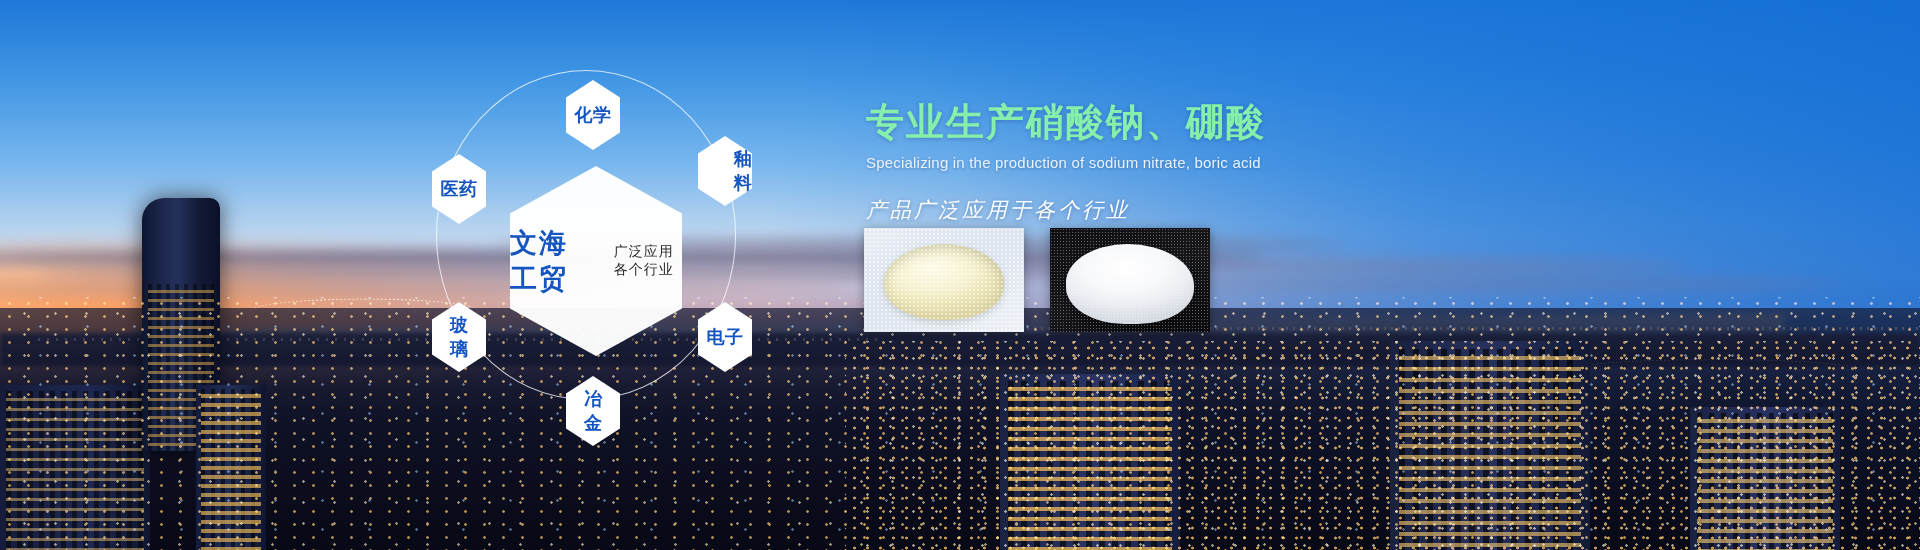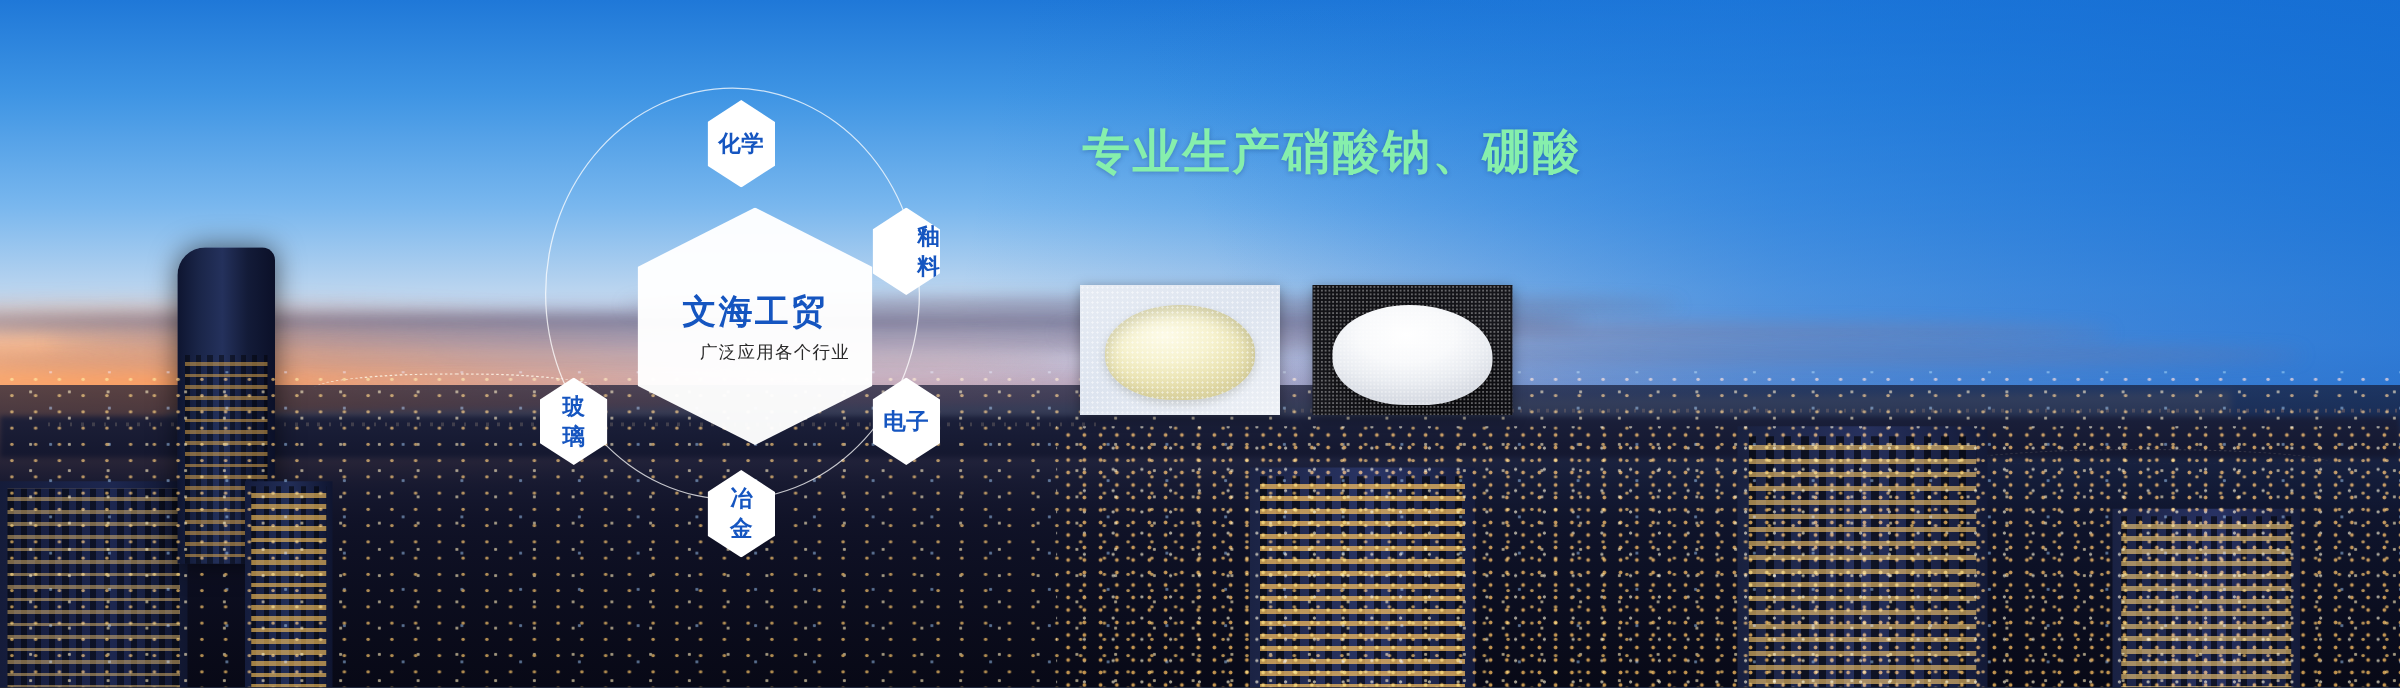--- a/index.html
+++ b/index.html
@@ -207,29 +207,29 @@
     font-weight:bold;
     letter-spacing:.5px;
   }
   .hex-sm{ width:54px; height:70px; font-size:18px; }
 
   .hex-chem   { left:136px; top:44px; }
   .hex-pharm  { left:2px;   top:118px; }
   .hex-glass  { left:2px;   top:266px;padding-left:18px; }
   .hex-metal  { left:136px; top:340px;padding-left:18px; }
   .hex-elec   { left:268px; top:266px; }
-  .hex-glaze  { left:268px; top:130px;padding-left:36px; }
+  .hex-glaze  { left:268px; top:100px;padding-left:36px; }
 
   .hex-center{
     position:absolute; left:80px; top:130px;
-    width:188px; height:190px;
+    width:172px; height:190px;
     -webkit-clip-path:polygon(50% 0%,100% 25%,100% 75%,50% 100%,0% 75%,0% 25%);
     clip-path:polygon(50% 0%,100% 25%,100% 75%,50% 100%,0% 75%,0% 25%);
     background:rgba(255,255,255,.97);
-    display:flex; flex-direction:column;
+    display:flex; 
     align-items:center; justify-content:center;
     gap:6px;
   }
   .hex-center .t1{
     font-size:27px; font-weight:bold; color:#1555c0; letter-spacing:2px;
   }
   .hex-center .t2{
     font-size:14px; color:#2a2a2a; letter-spacing:1px;margin-left:32px;
   }
 
@@ -336,29 +336,34 @@
     </div>
     <div class="hex hex-sm hex-elec">
       <span>电子</span>
     </div>
     <div class="hex hex-sm hex-metal">
       <span>冶金</span>
     </div>
     <div class="hex hex-sm hex-glass">
       <span>玻璃</span>
     </div>
+    <div class="hex hex-sm hex-pharm">
+      <span>医药</span>
+    </div>
 
     <div class="hex-center">
       <div class="t1">文海工贸</div>
       <div class="t2">广泛应用各个行业</div>
     </div>
   </div>
 
   <div class="copy">
     <div class="h1">专业生产硝酸钠、硼酸</div>
+    <div class="h2">Specializing in the production of sodium nitrate, boric acid</div>
+    <div class="h3">产品广泛应用于各个行业</div>
   </div>
 
   <div class="photos">
     <div class="photo photo-a">
       <div class="heap"></div>
       <div class="grain"></div>
     </div>
     <div class="photo photo-b">
       <div class="heap"></div>
       <div class="grain"></div>

